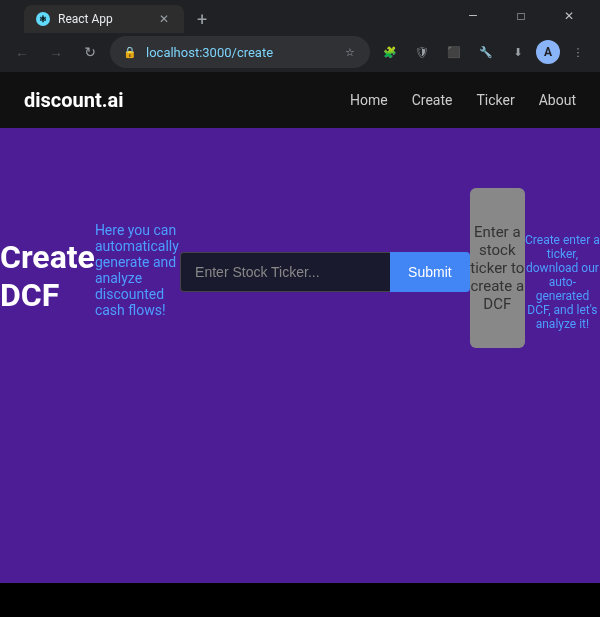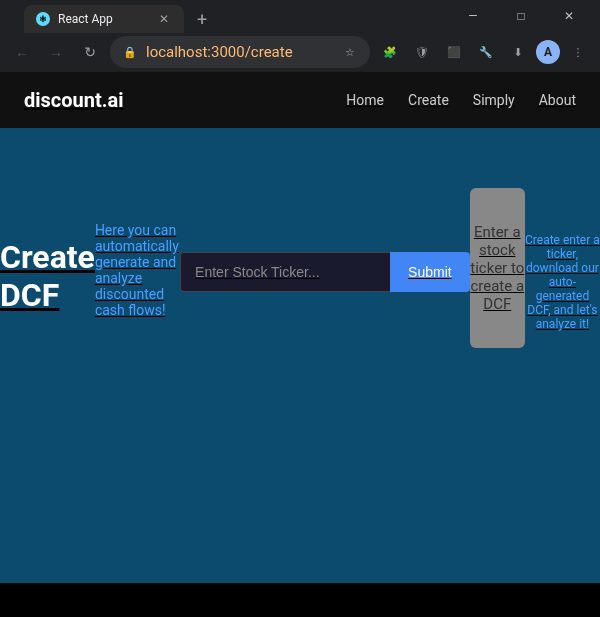--- a/index.html
+++ b/index.html
@@ -152,22 +152,22 @@
       background: #303134;
       border-radius: 20px;
       height: 32px;
       display: flex;
       align-items: center;
       padding: 0 12px;
       gap: 8px;
     }
 
     .address-text {
-      font-size: 15px;
-      color: #fdba74;
+      font-size: 13px;
+      color: #7dd3fc;
       flex: 1;
     }
 
     .address-icons {
       display: flex;
       gap: 6px;
       align-items: center;
     }
 
     .addr-icon {
@@ -207,25 +207,24 @@
       display: flex;
       align-items: center;
       justify-content: center;
       font-size: 12px;
       color: #202124;
       font-weight: bold;
     }
 
     
     .website {
-      background: #0c4a6e;
+      background: #4c1d95;
       width: 100%;
       height: calc(617px - 32px - 34px - 40px);
       overflow: hidden;
-      text-decoration: underline;
     }
 
     
     .navbar {
       display: flex;
       align-items: center;
       justify-content: space-between;
       padding: 0 24px;
       height: 56px;
       background: #111;
@@ -381,21 +380,21 @@
   </div>
 </div>
 
 <div class="website">
 
   <nav class="navbar">
     <div class="logo">discount.ai</div>
     <div class="nav-links">
       <a class="nav-link">Home</a>
       <a class="nav-link">Create</a>
-      <a class="nav-link">Simply</a>
+      <a class="nav-link">Ticker</a>
       <a class="nav-link">About</a>
     </div>
   </nav>
 
   <div class="main-content">
     <h1 class="page-title">Create DCF</h1>
     <p class="page-subtitle">Here you can automatically generate and analyze discounted cash flows!</p>
 
     <div class="input-row">
       <input class="ticker-input" type="text" placeholder="Enter Stock Ticker..." style="">

